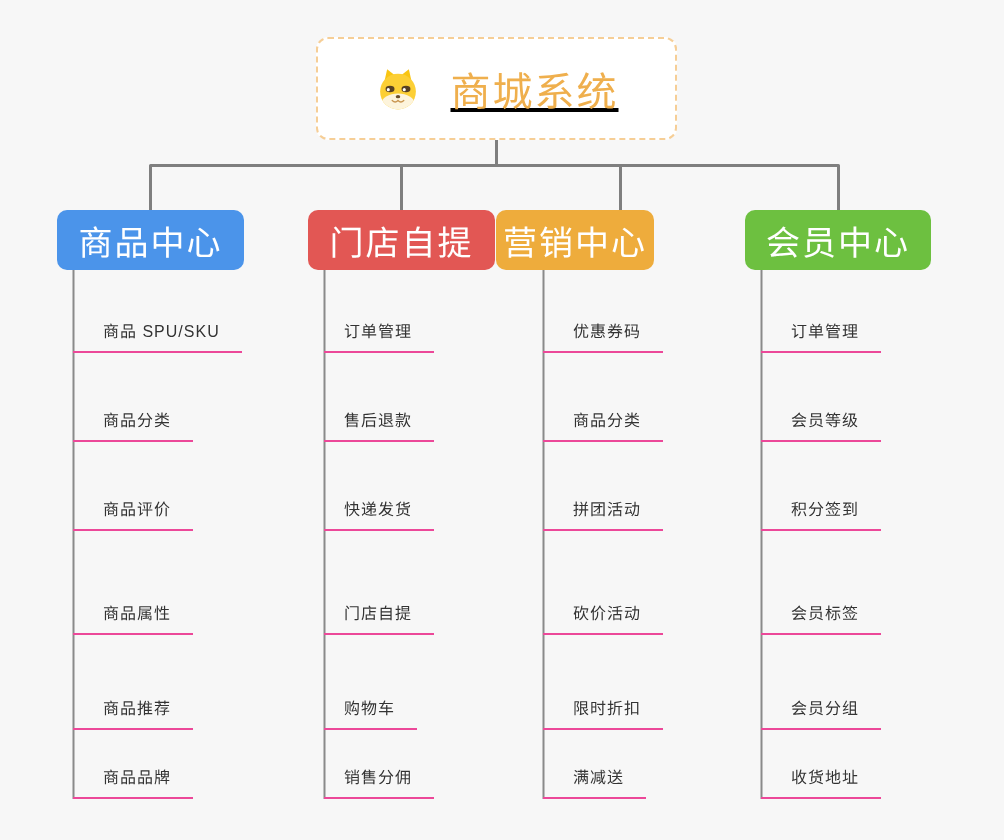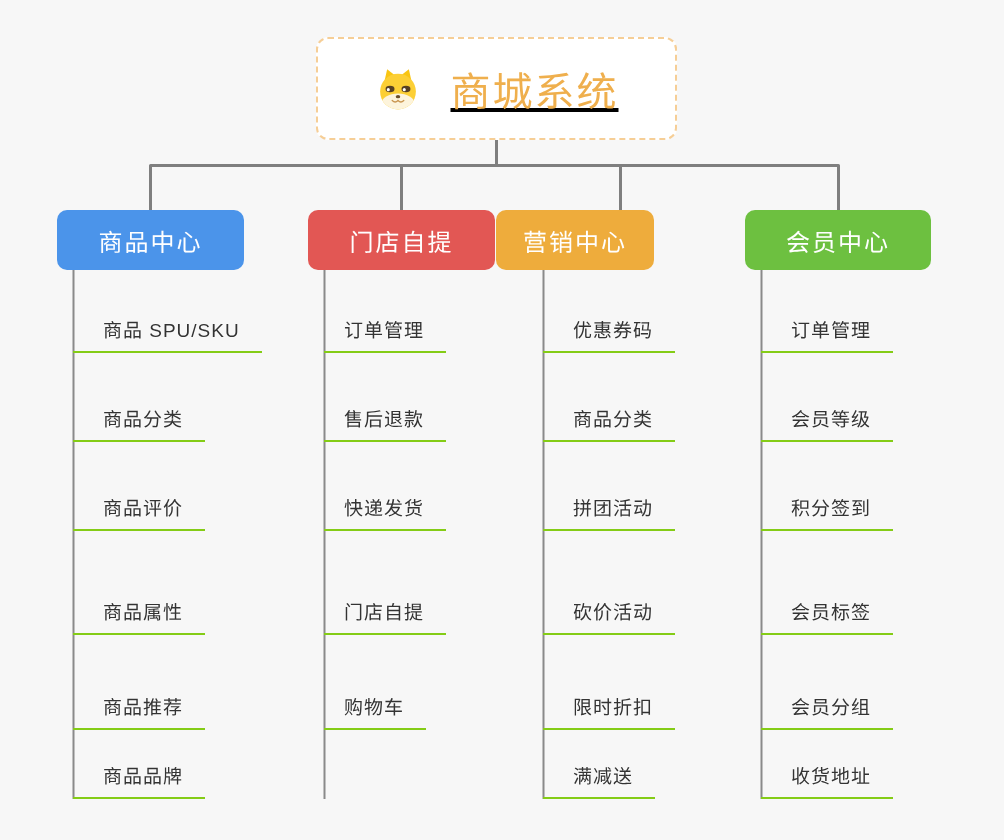--- a/index.html
+++ b/index.html
@@ -33,37 +33,37 @@
     color:#EFAF4D;
     white-space:nowrap;
   }
   .dog-icon{width:46px;height:46px;display:block;}
   
   .branch{
     position:absolute;top:210px;height:60px;
     border-radius:10px;
     display:flex;align-items:center;justify-content:center;
     color:#FFFFFF;
-    font-size:24px;letter-spacing:2px;
+    font-size:34px;letter-spacing:2px;
     white-space:nowrap;
     cursor:default;
   }
   .b0{left:57px;width:187px;}
   .b1{left:308px;width:187px;}
   .b2{left:496px;width:158px;}
   .b3{left:745px;width:186px;}
   
   .leaf{
     position:absolute;
     box-sizing:border-box;
     height:42px;
     display:inline-flex;align-items:flex-end;
     padding:0 22px 9px 30px;
-    border-bottom:2px solid #84cc16;
-    font-size:19px;letter-spacing:1px;color:#333333;
+    border-bottom:2px solid #ec4899;
+    font-size:16px;letter-spacing:1px;color:#333333;
     text-shadow:0 0 2px #FFFFFF;
     white-space:nowrap;
     cursor:default;
   }
   .c0{left:73px;} .c1{left:324px;padding-left:20px;} .c2{left:543px;} .c3{left:761px;}
   .r0{top:311px;} .r1{top:400px;} .r2{top:489px;}
   .r3{top:593px;} .r4{top:688px;} .r5{top:757px;}
 </style>
 </head>
 <body>
@@ -123,20 +123,21 @@
   <div class="leaf c0 r2">商品评价</div>
   <div class="leaf c0 r3">商品属性</div>
   <div class="leaf c0 r4">商品推荐</div>
   <div class="leaf c0 r5">商品品牌</div>
 
   <div class="leaf c1 r0">订单管理</div>
   <div class="leaf c1 r1">售后退款</div>
   <div class="leaf c1 r2">快递发货</div>
   <div class="leaf c1 r3">门店自提</div>
   <div class="leaf c1 r4">购物车</div>
+  <div class="leaf c1 r5">销售分佣</div>
 
   <div class="leaf c2 r0">优惠券码</div>
   <div class="leaf c2 r1">商品分类</div>
   <div class="leaf c2 r2">拼团活动</div>
   <div class="leaf c2 r3">砍价活动</div>
   <div class="leaf c2 r4">限时折扣</div>
   <div class="leaf c2 r5">满减送</div>
 
   <div class="leaf c3 r0">订单管理</div>
   <div class="leaf c3 r1">会员等级</div>

